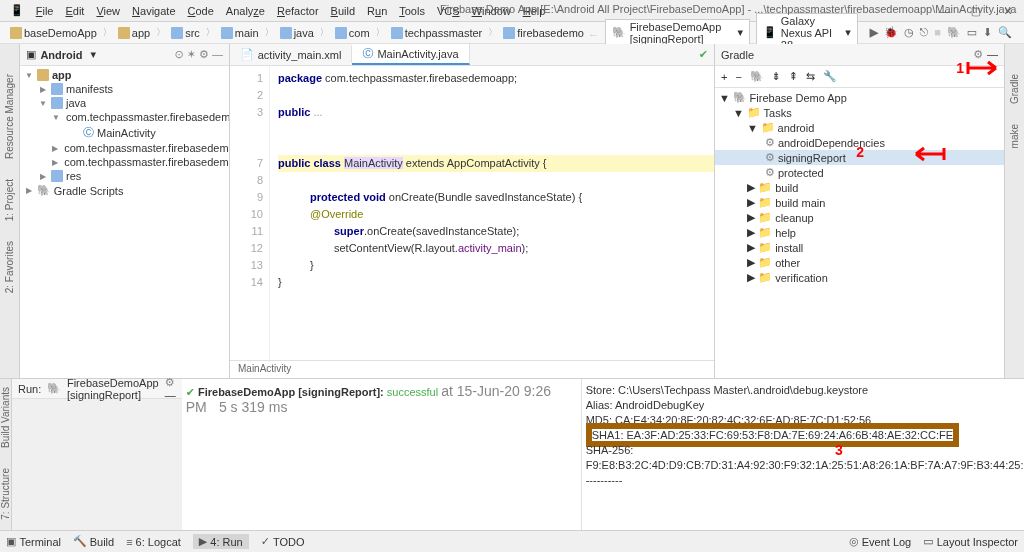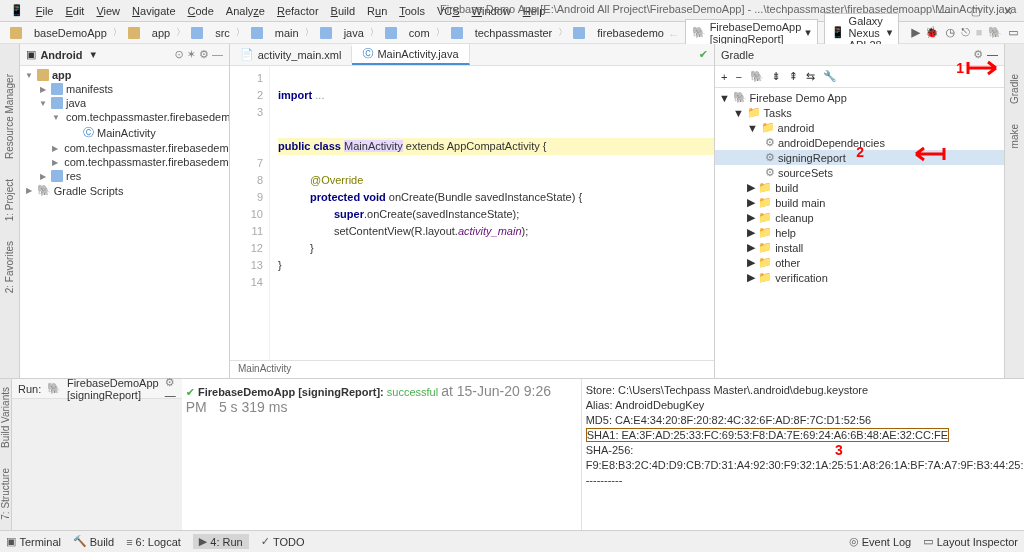--- a/index.html
+++ b/index.html
@@ -5,21 +5,21 @@
 *{margin:0;padding:0;box-sizing:border-box;font-family:"Segoe UI",Arial,sans-serif;font-size:11px;color:#333}
 body{width:1024px;height:552px;background:#f0f0f0;overflow:hidden;position:relative}
 .menubar{height:22px;background:#f0f0f0;display:flex;align-items:center;padding:0 4px;border-bottom:1px solid #d0d0d0}
 .menubar span{padding:2px 6px;cursor:default}
 .menubar span u{text-decoration:underline}
 .titleinfo{position:absolute;top:3px;left:440px;font-size:11px;color:#666}
 .winctl{position:absolute;top:0;right:0;height:22px;display:flex}
 .winctl div{width:32px;height:22px;display:flex;align-items:center;justify-content:center;color:#666}
 .navbar{height:22px;background:#f6f6f6;display:flex;align-items:center;padding:0 6px;border-bottom:1px solid #e0e0e0}
 .crumb{display:flex;align-items:center;gap:2px}
-.crumb .seg{display:flex;align-items:center;gap:12px;padding:1px 4px}
+.crumb .seg{display:flex;align-items:center;gap:2px;padding:1px 4px}
 .crumb .chev{color:#999;font-size:9px}
 .icon{width:12px;height:12px;display:inline-block}
 .i-folder{background:#d9b66b;border-radius:1px}
 .i-folder-b{background:#8fb8e6;border-radius:1px}
 .navright{margin-left:auto;display:flex;align-items:center;gap:6px}
 .runcfg{border:1px solid #ccc;background:#fff;padding:1px 6px;display:flex;align-items:center;gap:4px}
 .emu{border:1px solid #ccc;background:#fff;padding:1px 6px;display:flex;align-items:center;gap:4px}
 .tbicons{display:flex;gap:6px;padding:0 6px}
 .tbicons span{color:#666}
 .play{color:#4caf50;font-weight:bold}
@@ -34,40 +34,40 @@
 .editor{flex:1;display:flex;flex-direction:column;background:#fff}
 .tabs{height:22px;background:#f6f6f6;border-bottom:1px solid #e0e0e0;display:flex;align-items:center}
 .tab{padding:2px 10px;display:flex;align-items:center;gap:4px;border-right:1px solid #e0e0e0}
 .tab.active{background:#fff;border-bottom:2px solid #4a90d9}
 .code{flex:1;display:flex;font-family:Consolas,monospace;font-size:12px}
 .gutter{width:40px;background:#fff;border-right:1px solid #f0f0f0;text-align:right;padding:4px 6px 0 0;color:#aaa;line-height:17px}
 .codelines{flex:1;padding:4px 0 0 8px;line-height:17px}
 .codelines .hl{background:#fef9c3}
 .kw{color:#000080;font-weight:bold}
 .ann{color:#808000}
-.str{font-style:italic;color:#660e7a}
+.str{color:#660e7a}
 .cmt{color:#999}
 .crumbbar{height:18px;border-top:1px solid #e0e0e0;padding:2px 8px;color:#666;font-size:10px}
 .gradlepane{width:290px;background:#fff;border-left:1px solid #d0d0d0;display:flex;flex-direction:column}
 .ghdr{height:22px;background:#f6f6f6;border-bottom:1px solid #e0e0e0;display:flex;align-items:center;padding:0 6px;gap:4px}
 .ghdr .r{margin-left:auto;display:flex;gap:4px;color:#888}
 .gtb{height:22px;border-bottom:1px solid #e0e0e0;display:flex;align-items:center;padding:0 6px;gap:8px;color:#666}
 .gtree{flex:1;padding:2px 0;font-size:11px}
 .gtree .tn{display:flex;align-items:center;gap:3px;padding:1px 0}
 .gtree .sel{background:#d5e4f3}
 .rightvt{width:20px;background:#eaeaea;border-left:1px solid #d0d0d0;display:flex;flex-direction:column;align-items:center;gap:20px;padding-top:30px}
 .runpanel{height:152px;border-top:1px solid #d0d0d0;display:flex}
 .runhdr{height:20px;background:#f6f6f6;border-bottom:1px solid #e0e0e0;display:flex;align-items:center;padding:0 6px;gap:6px}
 .runbody{display:flex;flex:1}
 .runleft{width:20px;background:#eaeaea;border-right:1px solid #d0d0d0}
 .runtree{width:400px;background:#fff;border-right:1px solid #e0e0e0;padding:4px}
 .runtree .ok{color:#4caf50}
 .runtree .meta{color:#888;font-size:14px}
 .runout{flex:1;background:#fff;font-family:Consolas,monospace;font-size:11px;padding:4px;line-height:15px}
-.sha1box{border:1px solid #a16207;display:inline}
+.sha1box{border:6px solid #a16207;display:inline}
 .runrt{width:20px;background:#eaeaea;border-left:1px solid #d0d0d0}
 .statusbar{position:absolute;bottom:0;left:0;right:0;height:22px;background:#f0f0f0;border-top:1px solid #d0d0d0;display:flex;align-items:center;padding:0 6px;gap:12px}
 .statusbar .sb{display:flex;align-items:center;gap:3px;color:#555}
 .statusbar .active{background:#d5d5d5;padding:1px 6px}
 .statusbar .r{margin-left:auto;display:flex;gap:12px}
 .redlbl{color:red;font-weight:bold;font-size:14px}
 .redlbl.l1{position:absolute;top:60px;right:60px}
 .redlbl.l2{position:absolute;top:144px;right:160px}
 .redlbl.l3{position:absolute;top:442px;left:835px}
 svg.redsvg{position:absolute;pointer-events:none}
@@ -240,28 +240,29 @@
         </div>
       <div class="tab active">
           <span style="color:#3a7fc4">Ⓒ</span>
           <span>MainActivity.java</span>
         </div>
       <span style="margin-left:auto;padding:0 6px;color:#4caf50">✔</span>
     </div>
     <div class="code">
       <div class="gutter">1<br>2<br>3<br>&nbsp;<br>&nbsp;<br>7<br>8<br>9<br>10<br>11<br>12<br>13<br>14</div>
       <div class="codelines">
+        <div><span class="kw">package</span> com.techpassmaster.firebasedemoapp;</div>
         <div>&nbsp;</div>
-        <div><span class="kw">import</span> <span class="cmt">...</span></div>
+        <div><span class="kw">public</span> <span class="cmt">...</span></div>
         <div>&nbsp;</div>
         <div>&nbsp;</div>
         <div class="hl"><span class="kw">public class</span> <span class="hl-name">MainActivity</span><span> extends AppCompatActivity {</span></div>
         <div>&nbsp;</div>
+        <div style="padding-left:32px"><span class="kw">protected void</span> <span>onCreate</span><span>(Bundle savedInstanceState) {</span></div>
         <div style="padding-left:32px"><span class="ann">@Override</span></div>
-        <div style="padding-left:32px"><span class="kw">protected void</span> <span>onCreate</span><span>(Bundle savedInstanceState) {</span></div>
         <div style="padding-left:56px"><span class="kw">super</span>.onCreate(savedInstanceState);</div>
         <div style="padding-left:56px"><span>setContentView(R.layout.</span><span class="str">activity_main</span><span>);</span></div>
         <div style="padding-left:32px">}</div>
         <div>}</div>
       </div>
     </div>
     <div class="crumbbar">MainActivity</div>
   </div>
 
   <div class="gradlepane">
@@ -300,21 +301,21 @@
       <div class="tn" style="padding-left:50px">
           <span class="gear">⚙</span>
           <span>androidDependencies</span>
         </div>
       <div class="tn sel" style="padding-left:50px">
           <span class="gear">⚙</span>
           <span>signingReport</span>
         </div>
       <div class="tn" style="padding-left:50px">
           <span class="gear">⚙</span>
-          <span>sourceSets</span>
+          <span>protected</span>
         </div>
       <div class="tn" style="padding-left:32px">
           <span class="arr">▶</span>
           <span style="color:#c08030">📁</span>
           <span>build</span>
         </div>
       <div class="tn" style="padding-left:32px">
           <span class="arr">▶</span>
           <span style="color:#c08030">📁</span>
           <span>build main</span>

